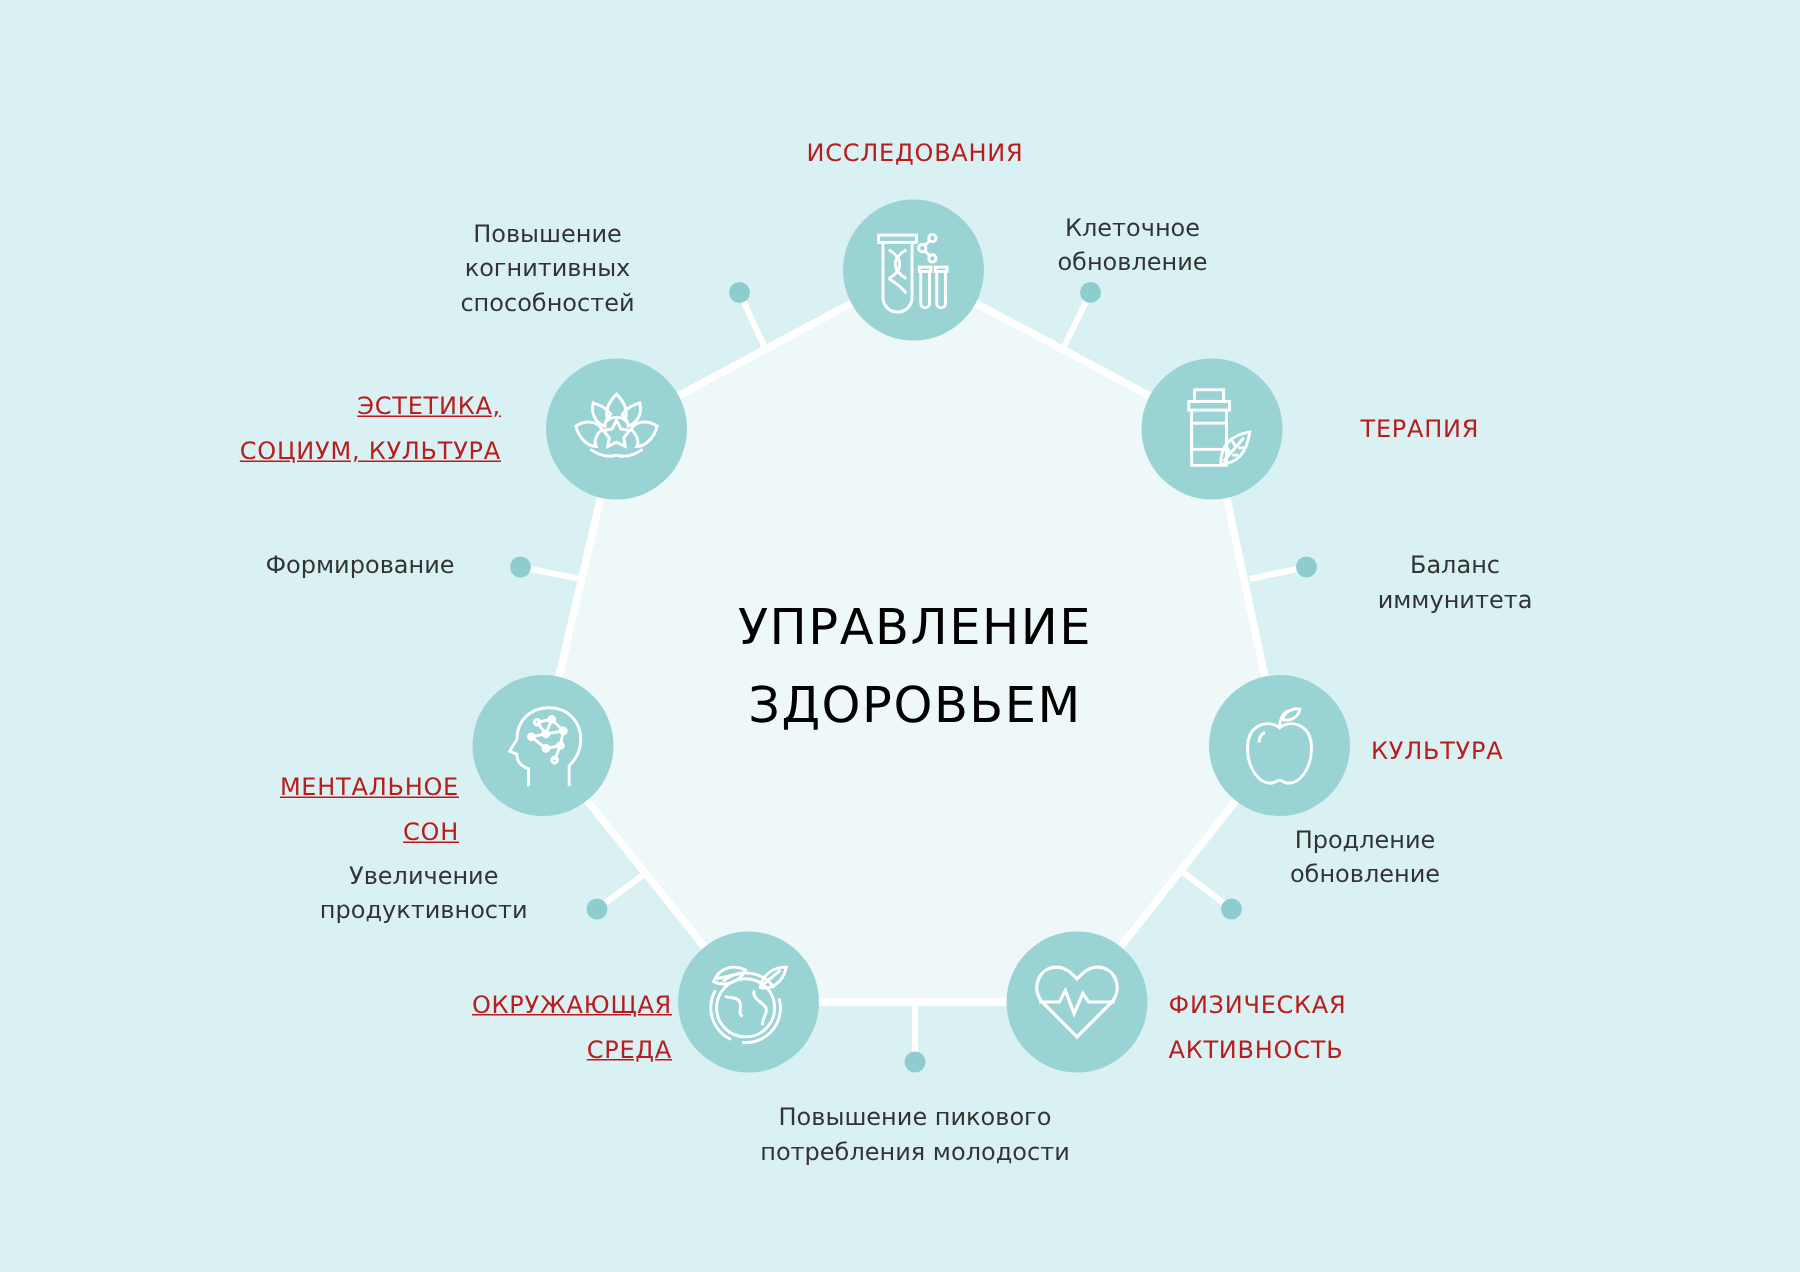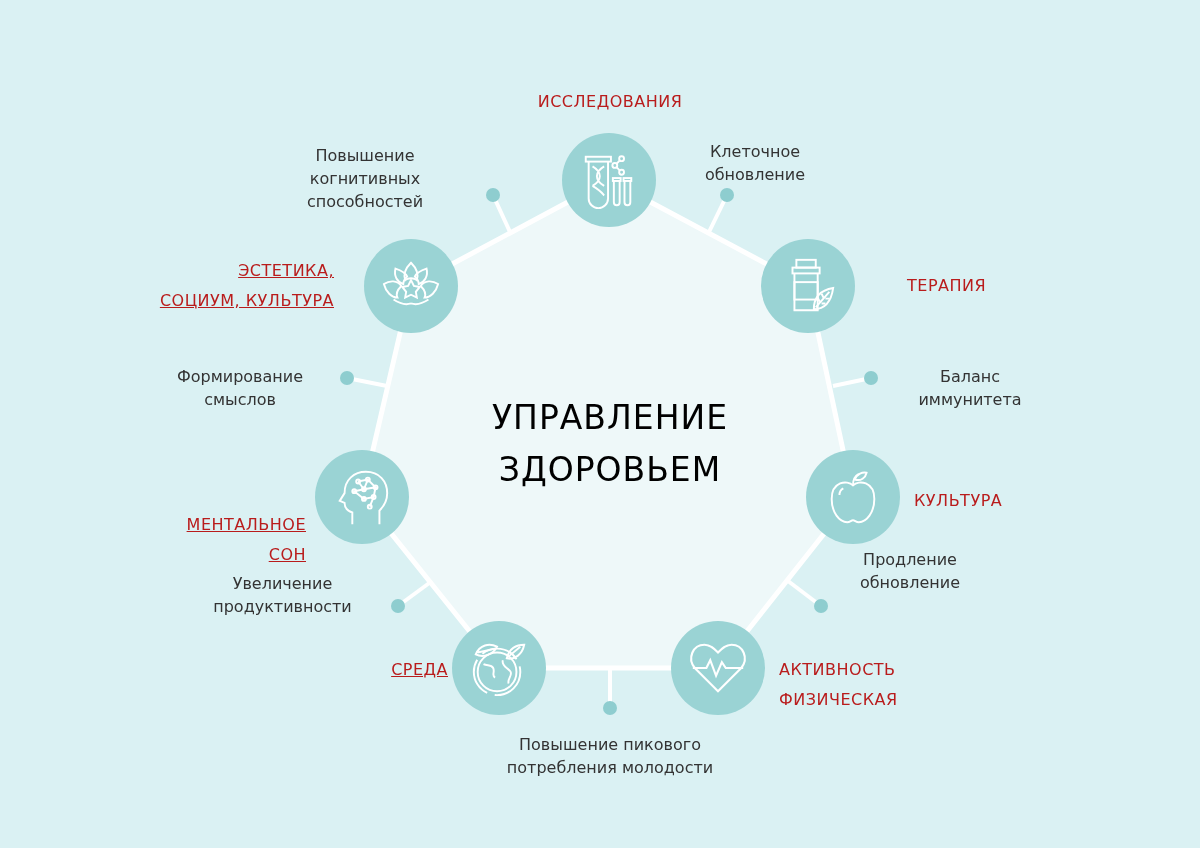--- a/index.html
+++ b/index.html
@@ -111,24 +111,25 @@
     <path d="M4 30c6-4 14-4 18 2-4 4-6 8-4 12-6 0-12-6-14-14zM60 30c-6-4-14-4-18 2 4 4 6 8 4 12 6 0 12-6 14-14z"></path>
     <path d="M14 46c6 4 12 6 18 4M50 46c-6 4-12 6-18 4"></path>
     <path d="M32 26l3 6 6 1-4 5 1 6-6-3-6 3 1-6-4-5 6-1z"></path>
   </svg>
 </div>
 
 <div class="big c" style="left:480px;top:87px;width:260px;">ИССЛЕДОВАНИЯ</div>
 <div class="big l" style="left:861px;top:271px;margin-left:46px;">ТЕРАПИЯ</div>
 <div class="big l" style="left:914px;top:486px;"><span>КУЛЬТУРА</span></div>
 <div class="big l" style="left:779px;top:655px;">
+  <div>ФИЗИЧЕСКАЯ</div>
   <div>АКТИВНОСТЬ</div>
-  <div>ФИЗИЧЕСКАЯ</div>
 </div>
 <div class="big r" style="left:198px;top:655px;width:250px;">
+  <div>ОКРУЖАЮЩАЯ</div>
   <div>СРЕДА</div>
 </div>
 <div class="big r" style="left:60px;top:466px;width:246px;margin-top:44px;">
   <div>МЕНТАЛЬНОЕ</div>
   <div>СОН</div>
 </div>
 <div class="big r" style="left:40px;top:256px;width:294px;">
   <div>ЭСТЕТИКА,</div>
   <div>СОЦИУМ, КУЛЬТУРА</div>
 </div>
@@ -148,19 +149,18 @@
 <div class="small" style="left:470px;top:733px;width:280px;">
   <div>Повышение пикового</div>
   <div>потребления молодости</div>
 </div>
 <div class="small" style="left:195px;top:572px;width:175px;">
   <div>Увеличение</div>
   <div>продуктивности</div>
 </div>
 <div class="small" style="left:150px;top:365px;width:180px;">
   <div>Формирование</div>
-  <div>смыслов</div>
 </div>
 <div class="small" style="left:285px;top:144px;width:160px;">
   <div>Повышение</div>
   <div>когнитивных</div>
   <div>способностей</div>
 </div>
 
 </body></html>

